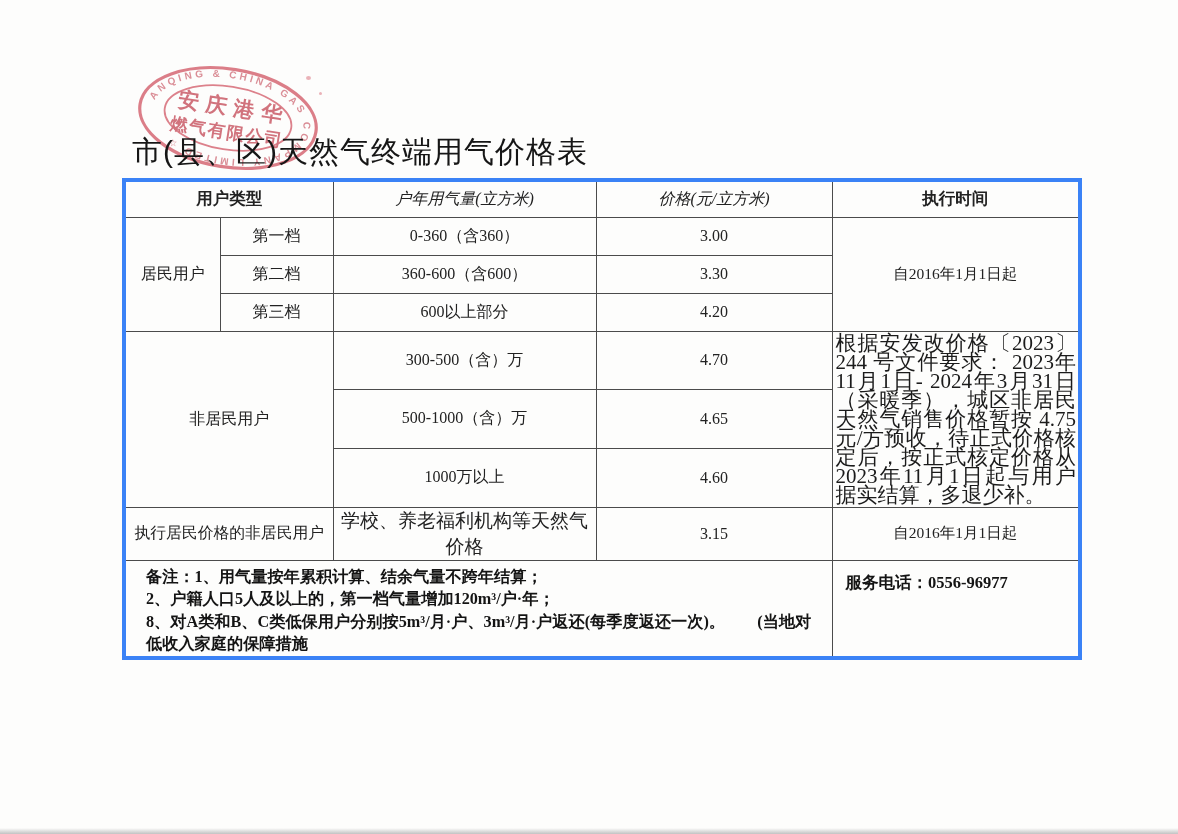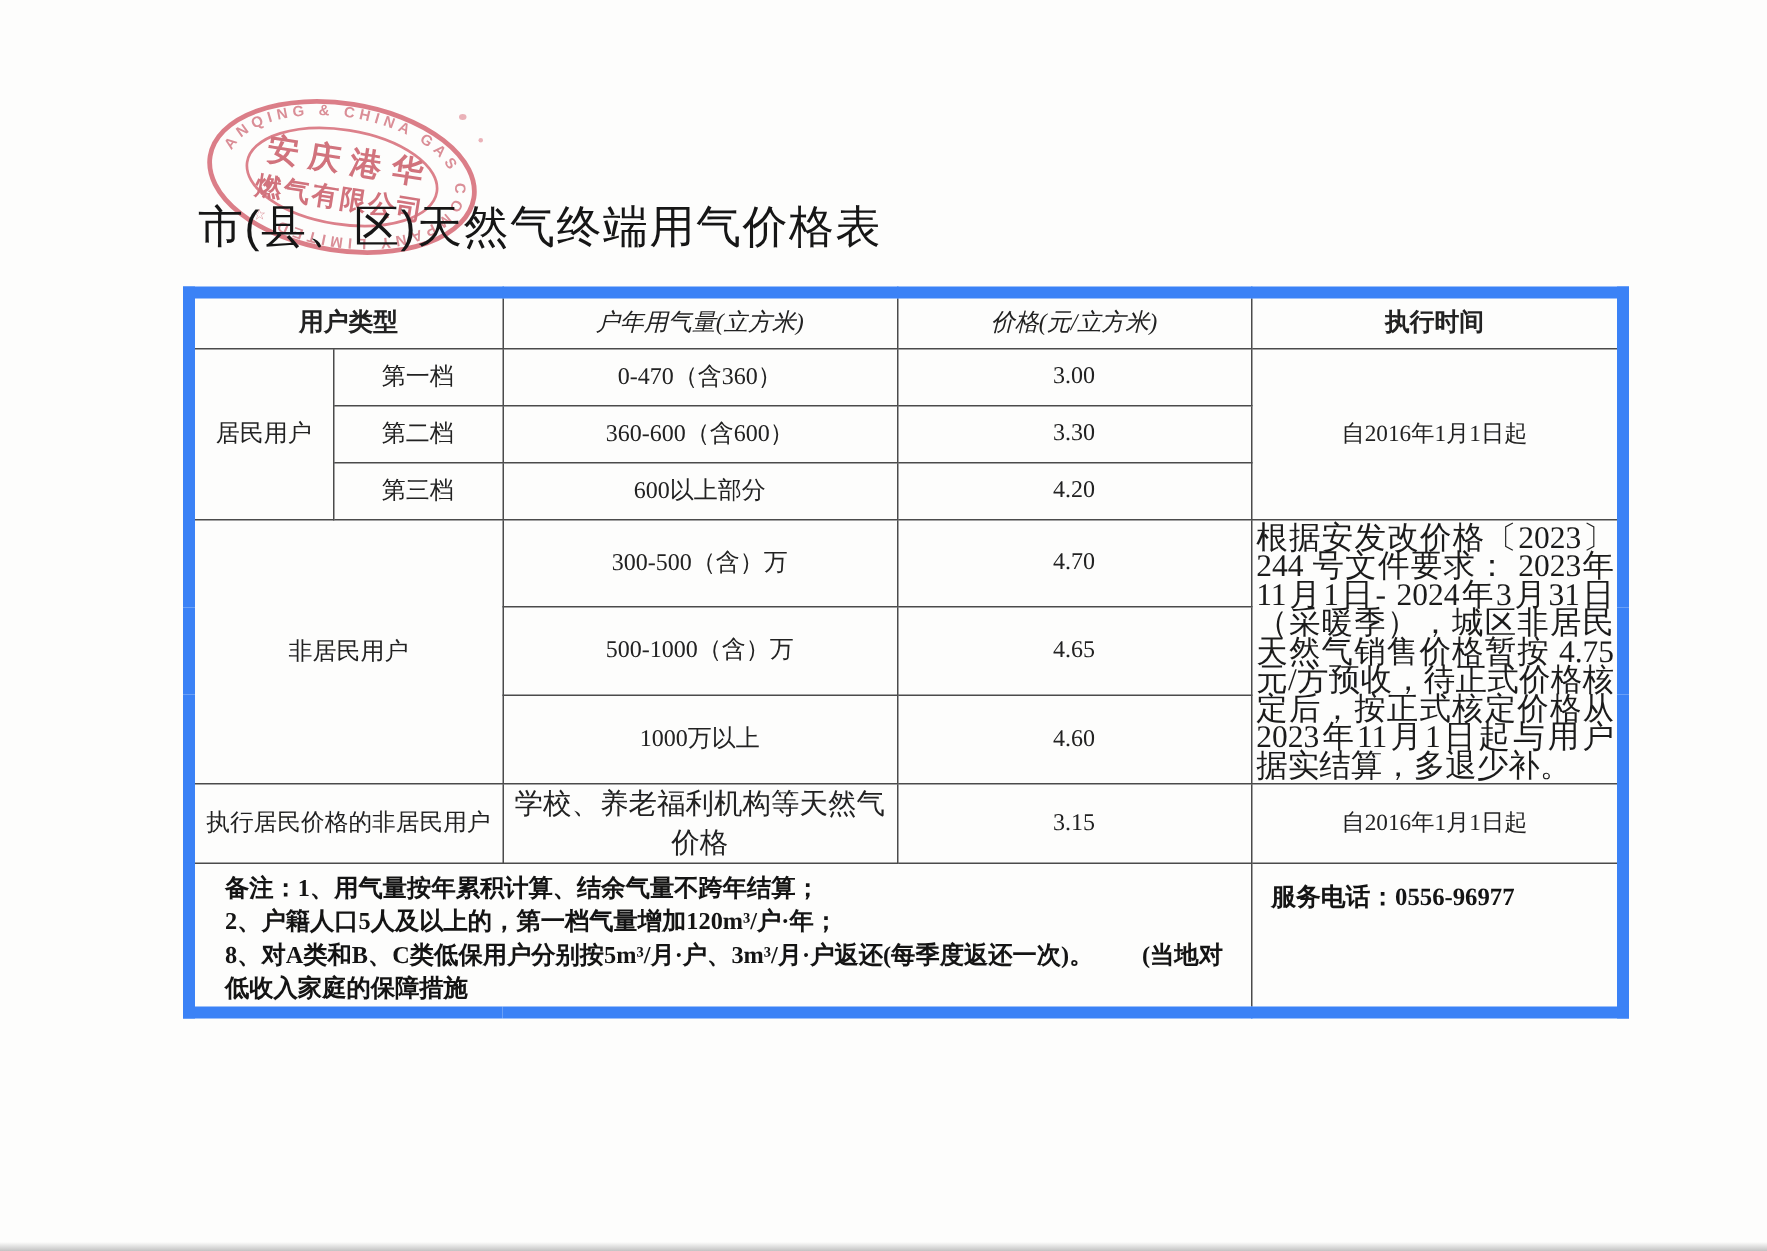--- a/index.html
+++ b/index.html
@@ -21,23 +21,23 @@
 
   
   .stamp { position:absolute; left:125px; top:40px; filter:blur(0.4px); opacity:0.92; }
 
   .speck { position:absolute; border-radius:50%; background:#e08a93; opacity:0.65; }
   .speck1 { left:306px; top:76px; width:5px; height:4px; }
   .speck2 { left:319px; top:92px; width:3px; height:3px; }
 
   
   table.price-table {
-    position:absolute; left:122px; top:191px; width:956px;
+    position:absolute; left:122px; top:178px; width:956px;
     border-collapse:collapse; table-layout:fixed;
-    border:8px solid #3b82f6;
+    border:4px solid #3b82f6;
     font-size:16px; color:#222;
   }
   .price-table th, .price-table td {
     border:1.5px solid #4b4b4b;
     text-align:center; vertical-align:middle;
     padding:0 2px; overflow:hidden;
   }
   .price-table thead tr { height:37px; }
   .price-table tbody tr { height:38px; }
   .price-table tr.remarks-row { height:92px; }
@@ -105,21 +105,21 @@
         <th colspan="2" class="head-bold">用户类型</th>
         <th class="head-normal">户年用气量(立方米)</th>
         <th class="head-normal">价格(元/立方米)</th>
         <th class="head-bold">执行时间</th>
       </tr>
     </thead>
     <tbody>
       <tr>
         <td rowspan="3">居民用户</td>
         <td>第一档</td>
-        <td>0-470（含360）</td>
+        <td>0-360（含360）</td>
         <td>3.00</td>
         <td rowspan="3" style="font-size:15.5px">自2016年1月1日起</td>
       </tr>
       <tr>
         <td>第二档</td>
         <td>360-600（含600）</td>
         <td>3.30</td>
       </tr>
       <tr>
         <td>第三档</td>

